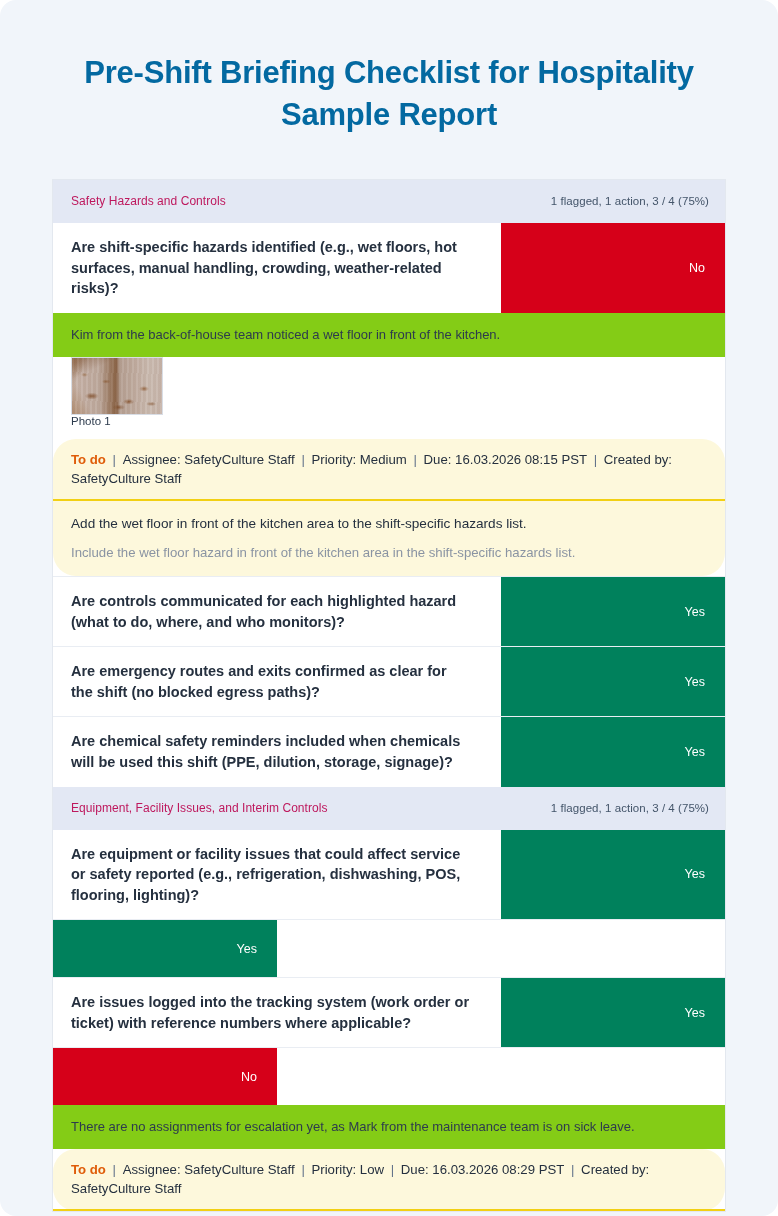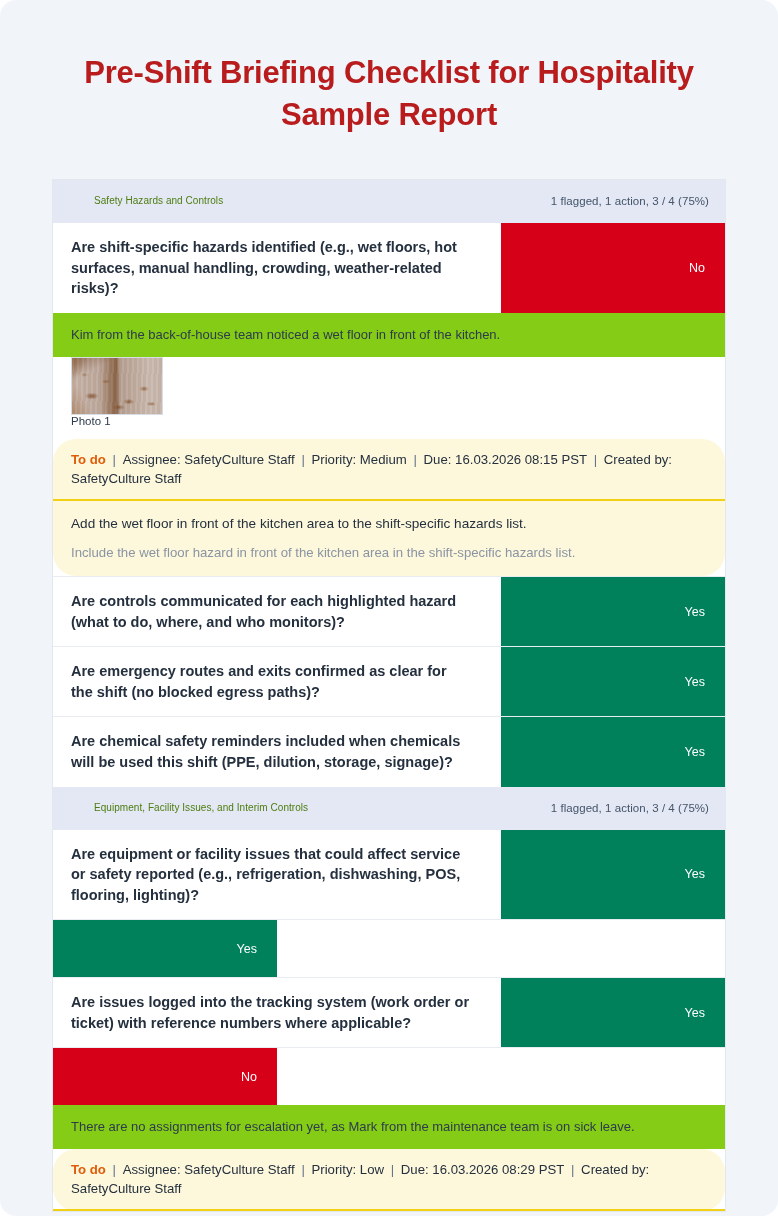--- a/index.html
+++ b/index.html
@@ -26,21 +26,21 @@
   }
 
   
   .report-title {
     margin: 0;
     padding: 52px 74px 0 74px;
     text-align: center;
     font-size: 31px;
     line-height: 1.37;
     font-weight: 700;
-    color: #b91c1c;
+    color: #0369a1;
     letter-spacing: -0.2px;
   }
 
   
   .report-card {
     margin: 42px 52px 0 52px;
     background: #ffffff;
     border: 1px solid #e3e8ef;
     width: 674px;
     position: relative;
@@ -49,25 +49,24 @@
   
   .section-header {
     background: #e3e8f4;
     display: flex;
     align-items: center;
     justify-content: space-between;
     padding: 11px 16px 12px 18px;
     min-height: 43px;
   }
   .section-header-title {
-    font-size: 10px;
-    color: #4d7c0f;
+    font-size: 12px;
+    color: #be185d;
     font-weight: 400;
     letter-spacing: 0.05px;
-    margin-left: 23px;
   }
   .section-header-stats {
     font-size: 11.5px;
     color: #44556a;
     white-space: nowrap;
     letter-spacing: 0.05px;
   }
 
   
   .q-row {

